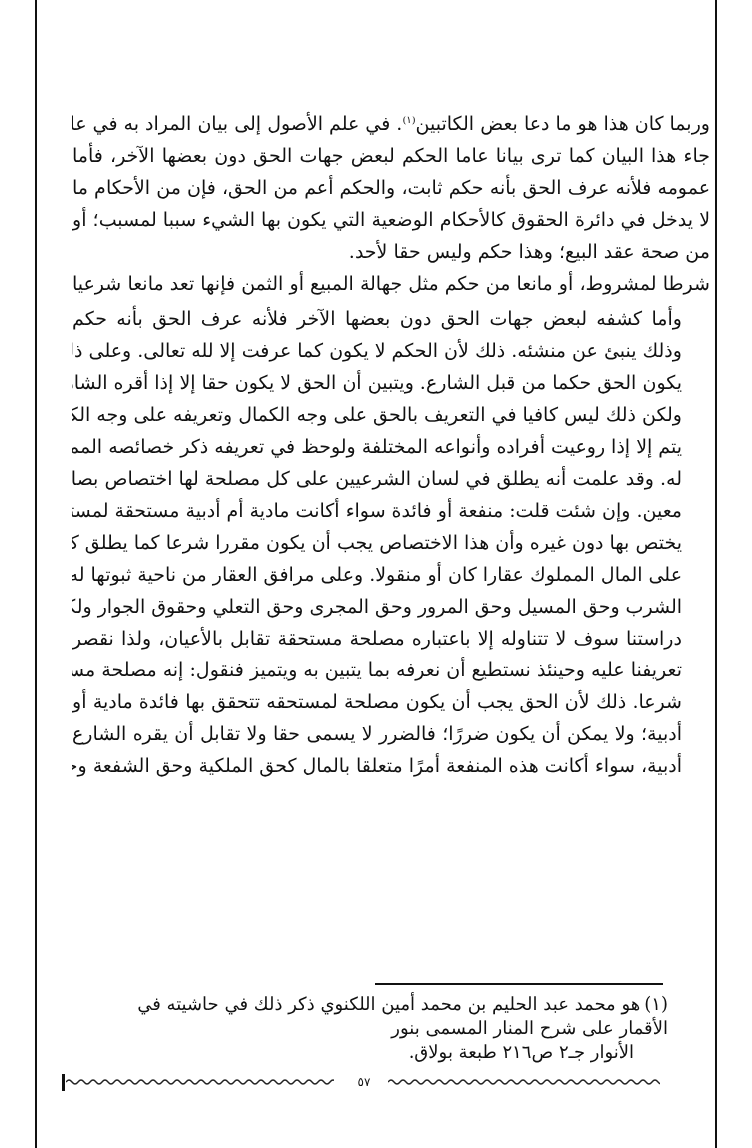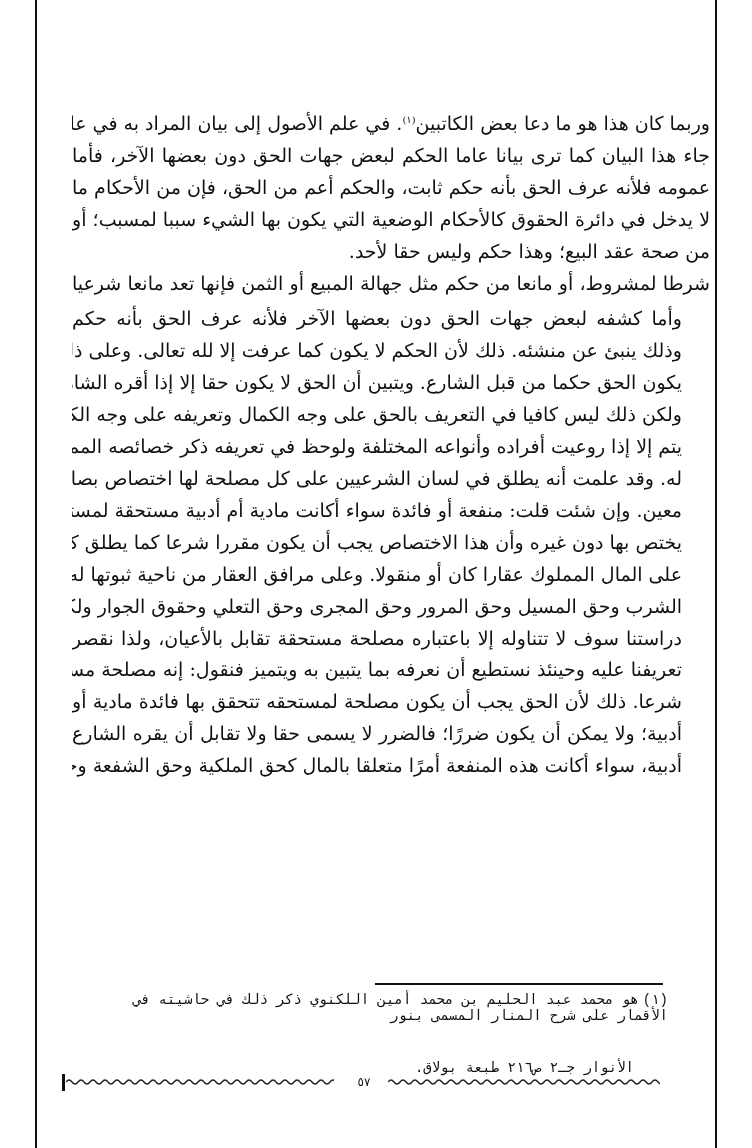--- a/index.html
+++ b/index.html
@@ -75,31 +75,29 @@
       width: 288px;
       height: 2px;
       background: #111;
     }
     .footnotes {
       position: absolute;
       left: 88px;
       top: 992px;
       width: 580px;
       direction: rtl;
-      font-size: 14px;
-      line-height: 16px;
-      font-family: Liberation Mono, monospace;
+      font-size: 18px;
+      line-height: 24px;
     }
     .footnote .fn-num {
       margin-left: 4px;
     }
     .footnote .fn-line2 {
       display: block;
       padding-right: 34px;
-      margin-top: 36px;
     }
     .page-footer {
       position: absolute;
       left: 62px;
       top: 1070px;
       width: 600px;
       height: 24px;
     }
     .footer-bar {
       position: absolute;

